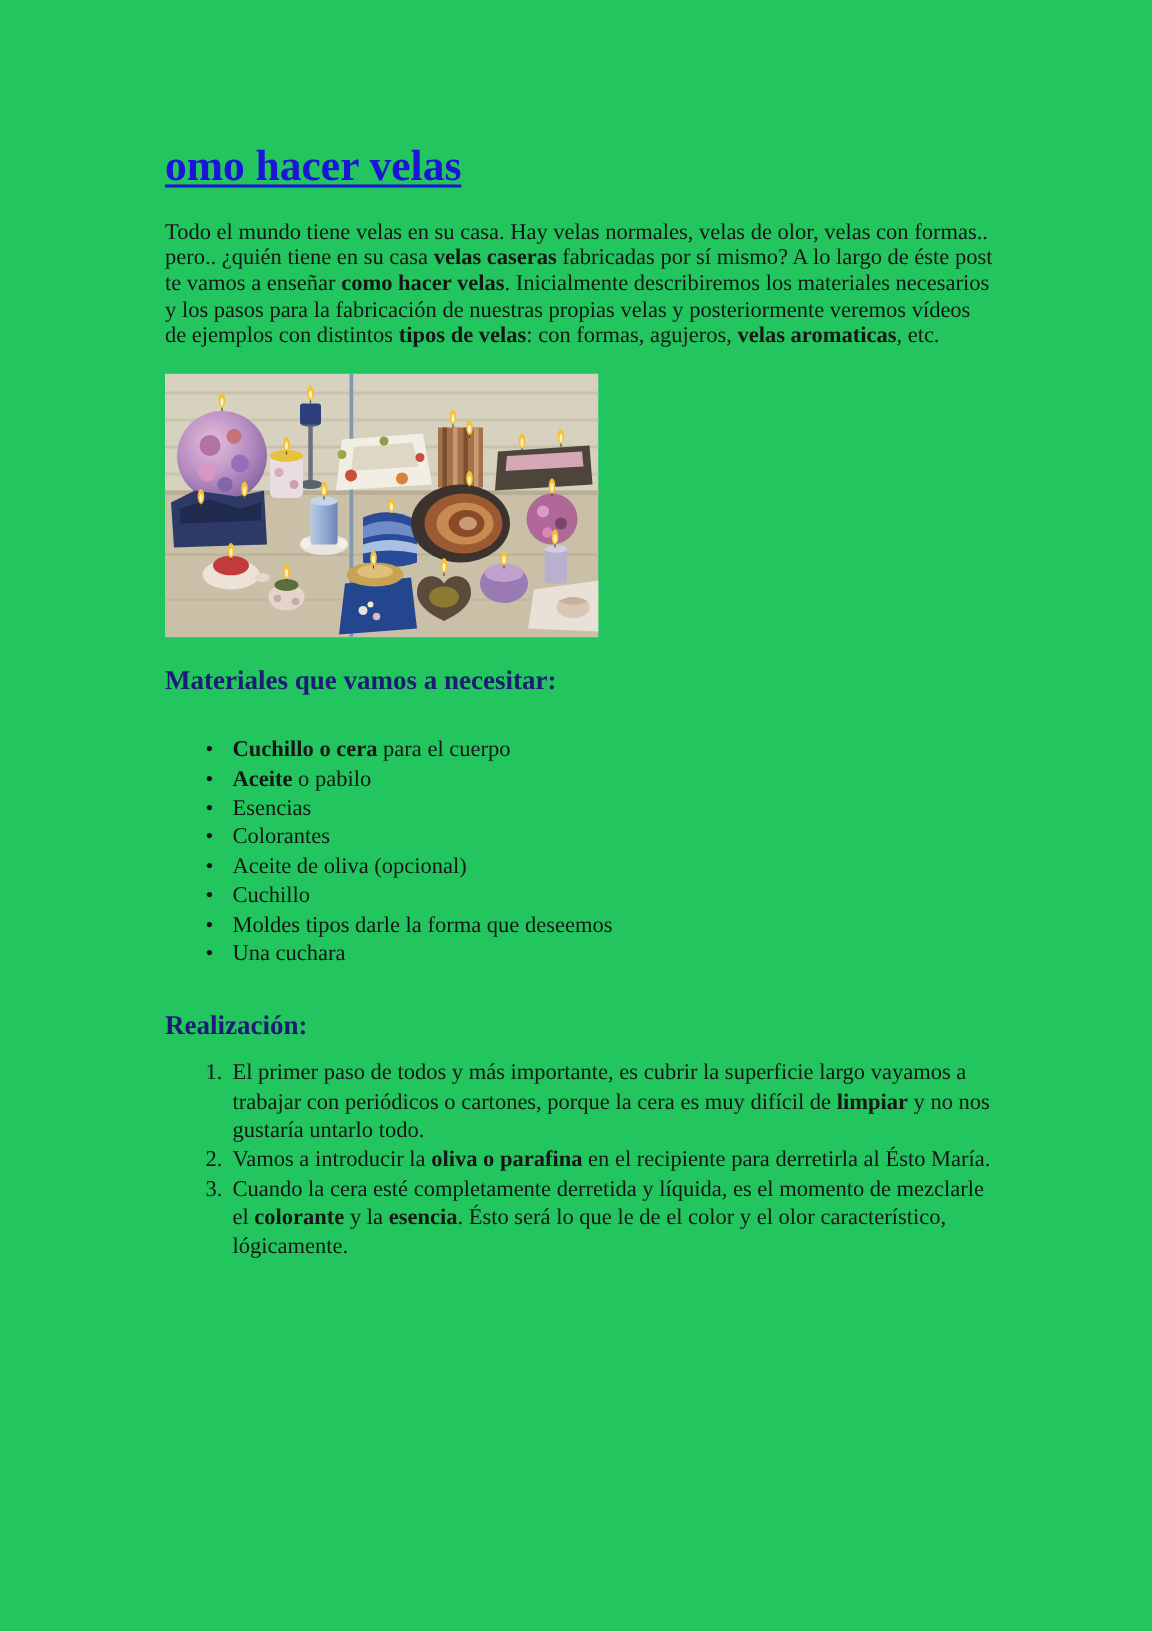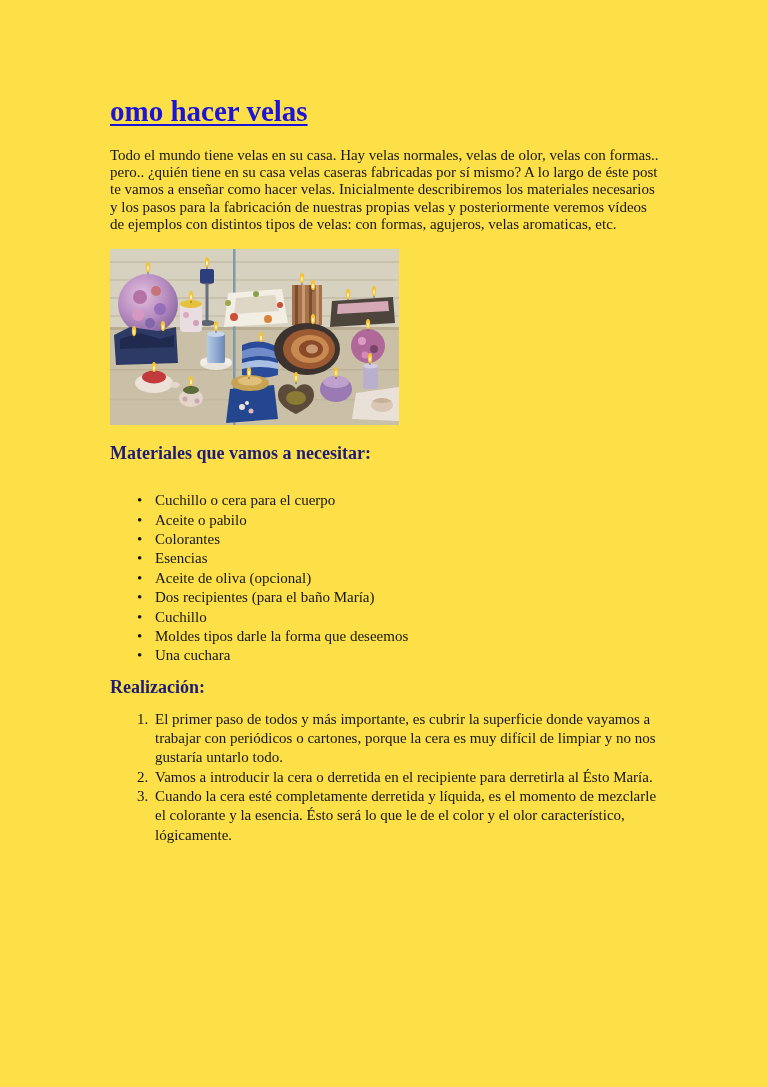--- a/index.html
+++ b/index.html
@@ -3,21 +3,21 @@
 <meta charset="utf-8">
 <style>
   html,body { margin:0; padding:0; }
   body {
     width:768px; height:1087px;
     background:#ffffff;
     font-family:"Liberation Serif", serif;
     color:#161616;
     overflow:hidden;
   }
-  .page { position:relative; width:768px; height:1087px; background:#fde047; }
+  .page { position:relative; width:768px; height:1087px; background:#22c55e; }
   .content { position:absolute; left:110px; top:0; width:552px; }
 
   h1.doc-title {
     margin:96px 0 0 0;
     font-size:29px; font-weight:bold; line-height:1.06;
     color:#1c14d8;
     text-decoration:underline;
     text-decoration-thickness:2px;
     text-underline-offset:3px;
     cursor:pointer;
@@ -45,34 +45,34 @@
     margin:27px 0 0 0; padding:0 0 0 45px;
     list-style:none;
     font-size:15px; line-height:19.4px;
   }
   ul.materials-list li { position:relative; }
   ul.materials-list li::before {
     content:"\2022";
     position:absolute; left:-18px; top:0;
     font-size:15px; color:#161616;
   }
-  h3.steps-heading { margin:11px 0 0 0; }
+  h3.steps-heading { margin:27px 0 0 0; }
   ol.steps-list {
     margin:12px 0 0 0; padding:0 0 0 45px;
     list-style:none;
     counter-reset:step;
     font-size:15px; line-height:19.3px;
   }
   ol.steps-list li { position:relative; margin:0; }
   ol.steps-list li::before {
     counter-increment:step;
     content:counter(step) ".";
     position:absolute; left:-18px; top:0;
   }
-  b { font-weight:normal; }
+  b { font-weight:bold; }
 </style>
 </head>
 <body>
 
 <div class="page">
   <div class="content">
 
     <h1 class="doc-title">omo hacer velas</h1>
 
     <p class="intro"><span>Todo el mundo tiene velas en su casa. Hay velas normales, velas de olor, velas con formas.. pero.. ¿quién tiene en su casa </span><b>velas caseras</b><span> fabricadas por sí mismo? A lo largo de éste post te vamos a enseñar </span><b>como hacer velas</b><span>. Inicialmente describiremos los materiales necesarios y los pasos para la fabricación de nuestras propias velas y posteriormente veremos vídeos de ejemplos con distintos </span><b>tipos de velas</b><span>: con formas, agujeros, </span><b>velas aromaticas</b><span>,  etc.</span></p>
@@ -216,31 +216,30 @@
         <use href="#flame" x="260" y="111"></use>
       </svg>
     </div>
 
 
     <h3 class="sub-heading">Materiales que vamos a necesitar:</h3>
 
     <ul class="materials-list">
         <li><b>Cuchillo o cera</b><span> para el cuerpo</span></li>
         <li><b>Aceite</b><span> o pabilo</span></li>
+        <li><span>Esencias</span></li>
         <li><span>Colorantes</span></li>
-        <li><span>Esencias</span></li>
         <li><span>Aceite de oliva (opcional)</span></li>
-        <li><span>Dos recipientes (para el baño María)</span></li>
         <li><span>Cuchillo</span></li>
         <li><span>Moldes tipos darle la forma que deseemos</span></li>
         <li><span>Una cuchara</span></li>
       </ul>
 
     <h3 class="sub-heading steps-heading">Realización:</h3>
 
     <ol class="steps-list">
-        <li><span>El primer paso de todos y más importante, es cubrir la superficie donde vayamos a trabajar con periódicos o cartones, porque la cera es muy difícil de </span><b>limpiar</b><span> y no nos gustaría untarlo todo.</span></li>
-        <li><span>Vamos a introducir la </span><b>cera o derretida</b><span> en el recipiente para derretirla al Ésto María.</span></li>
+        <li><span>El primer paso de todos y más importante, es cubrir la superficie largo vayamos a trabajar con periódicos o cartones, porque la cera es muy difícil de </span><b>limpiar</b><span> y no nos gustaría untarlo todo.</span></li>
+        <li><span>Vamos a introducir la </span><b>oliva o parafina</b><span> en el recipiente para derretirla al Ésto María.</span></li>
         <li><span>Cuando la cera esté completamente derretida y líquida, es el momento de mezclarle el </span><b>colorante</b><span> y la </span><b>esencia</b><span>. Ésto será lo que le de el color y el olor característico, lógicamente.</span></li>
       </ol>
 
   </div>
 </div>
 
 </body></html>

